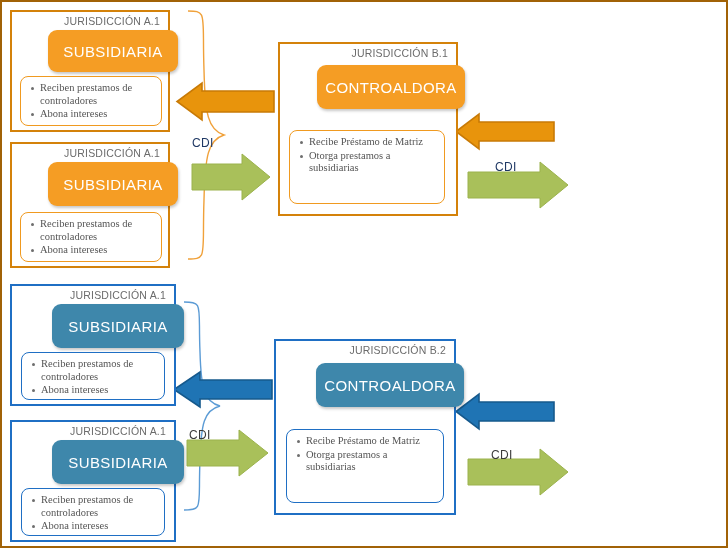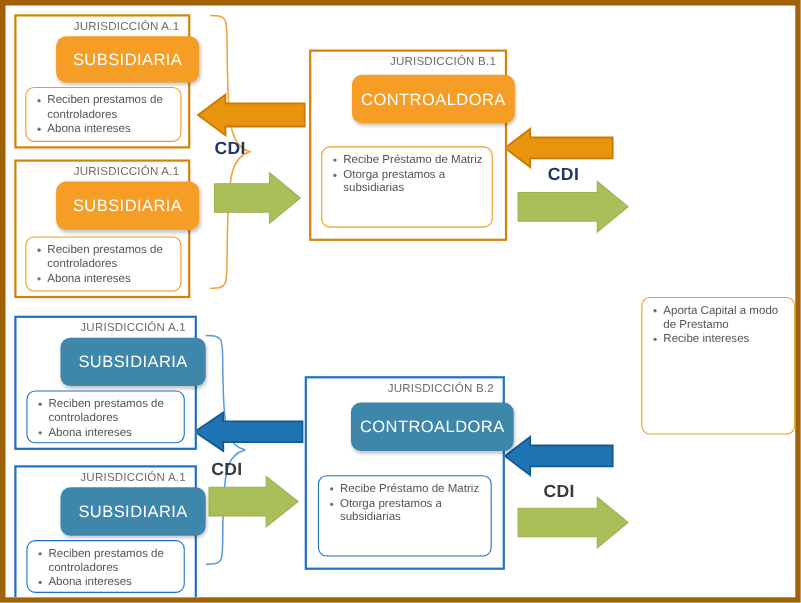--- a/index.html
+++ b/index.html
@@ -1,21 +1,21 @@
 <!DOCTYPE html>
 <html><head>
 <meta charset="utf-8">
 <style>
   html,body{margin:0;padding:0;background:#fff;}
   body{font-family:"Liberation Sans", sans-serif;}
   #canvas{
     position:relative;
     width:728px;height:548px;
     box-sizing:border-box;
-    border:5px solid #a16207;
+    border:2px solid #a16207;
     background:#ffffff;
     overflow:hidden;
   }
   .jur-box{position:absolute;box-sizing:border-box;background:#fff;}
   .jur-box.orange{border:2px solid #D4820A;}
   .jur-box.blue{border:2px solid #1F6FC4;}
   .jur-title{
     position:absolute;right:8px;top:3px;
     font-size:10.5px;color:#6b6b6b;letter-spacing:.2px;white-space:nowrap;
   }
@@ -32,29 +32,30 @@
   .bullets{
     position:absolute;box-sizing:border-box;
     background:#fff;border-radius:8px;
     padding:5px 6px 4px 8px;
   }
   .bullets.orange{border:1.5px solid #F09A20;}
   .bullets.blue{border:1.5px solid #1F6FC4;}
   .bullets ul{margin:0;padding:0 0 0 11px;list-style:none;}
   .bullets li{
     position:relative;
-    font-size:10.5px;color:#555555;line-height:12.6px;margin-bottom:1px;
+    font-size:10.5px;color:#555555;line-height:12.6px;margin-bottom:1px;font-family:Liberation Serif, serif;
   }
   .bullets li:before{
     content:"";position:absolute;left:-9px;top:5px;
     width:3px;height:3px;border-radius:50%;background:#6e6e6e;
   }
   .cdi{
-    position:absolute;font-size:16px;font-weight:bold;color:#1F3864;
+    position:absolute;font-size:12px;font-weight:normal;color:#1F3864;
     letter-spacing:.3px;
+    margin-top:12px;
   }
   .cdi.grey{color:#3a3a3a;}
   svg.layer{position:absolute;left:0;top:0;width:728px;height:548px;pointer-events:none;}
 </style>
 </head>
 <body>
 
 <div id="canvas">
 
   <svg class="layer" viewBox="0 0 728 548">
@@ -122,26 +123,20 @@
     <div class="jur-title">JURISDICCIÓN  B.1</div>
     <div class="entity orange" style="left:15px;top:21px;width:148px;height:44px;position:absolute;">CONTROALDORA</div>
     <div class="bullets orange" style="left:9px;top:86px;width:156px;height:74px;">
       <ul>
         <li>Recibe Préstamo de Matriz</li>
         <li>Otorga prestamos a subsidiarias</li>
       </ul>
     </div>
   </div>
 
-  <div class="bullets orange" style="left:578px;top:265px;width:140px;height:125px;">
-    <ul>
-      <li>Aporta  Capital a modo de Prestamo</li>
-      <li>Recibe intereses</li>
-    </ul>
-  </div>
 
   <div class="jur-box blue" style="left:8px;top:282px;width:166px;height:122px;">
     <div class="jur-title">JURISDICCIÓN  A.1</div>
     <div class="entity blue" style="left:18px;top:18px;width:132px;height:44px;position:absolute;">SUBSIDIARIA</div>
     <div class="bullets blue" style="left:9px;top:66px;width:144px;height:48px;">
       <ul>
         <li>Reciben prestamos de controladores</li>
         <li>Abona  intereses</li>
       </ul>
     </div>

